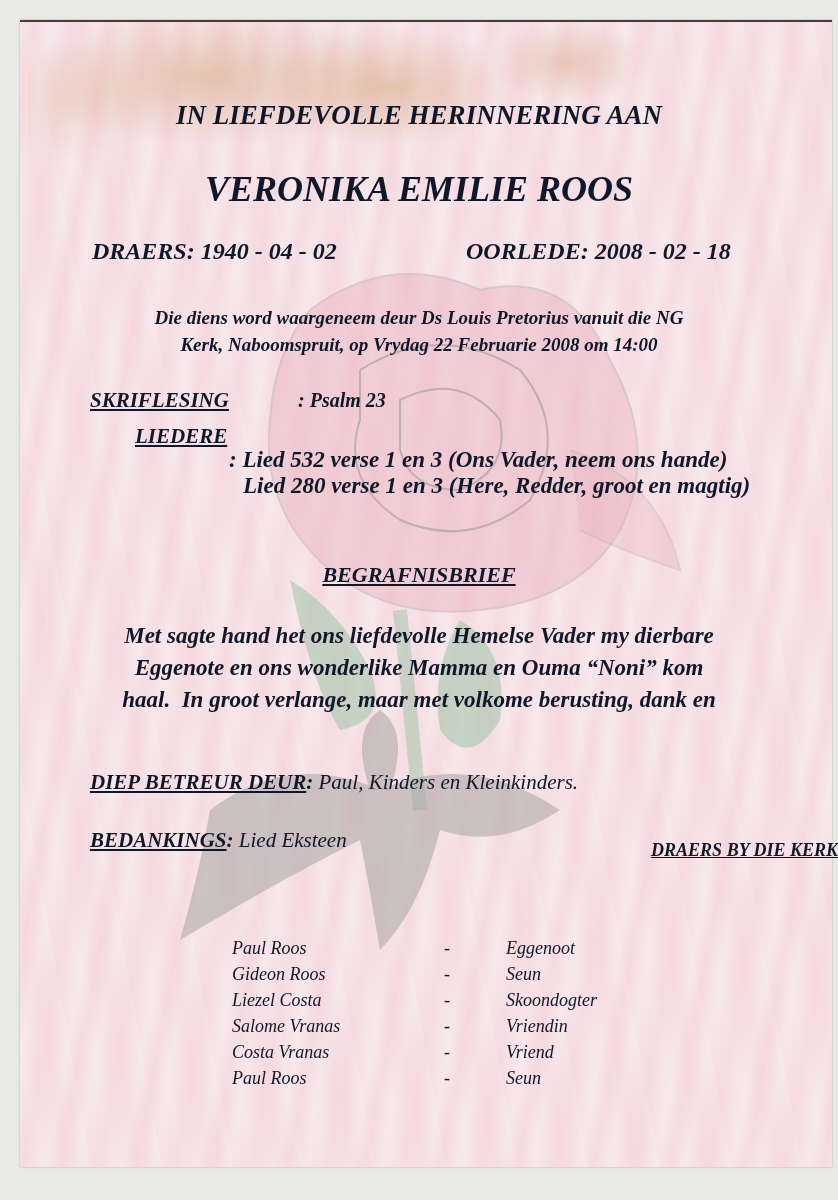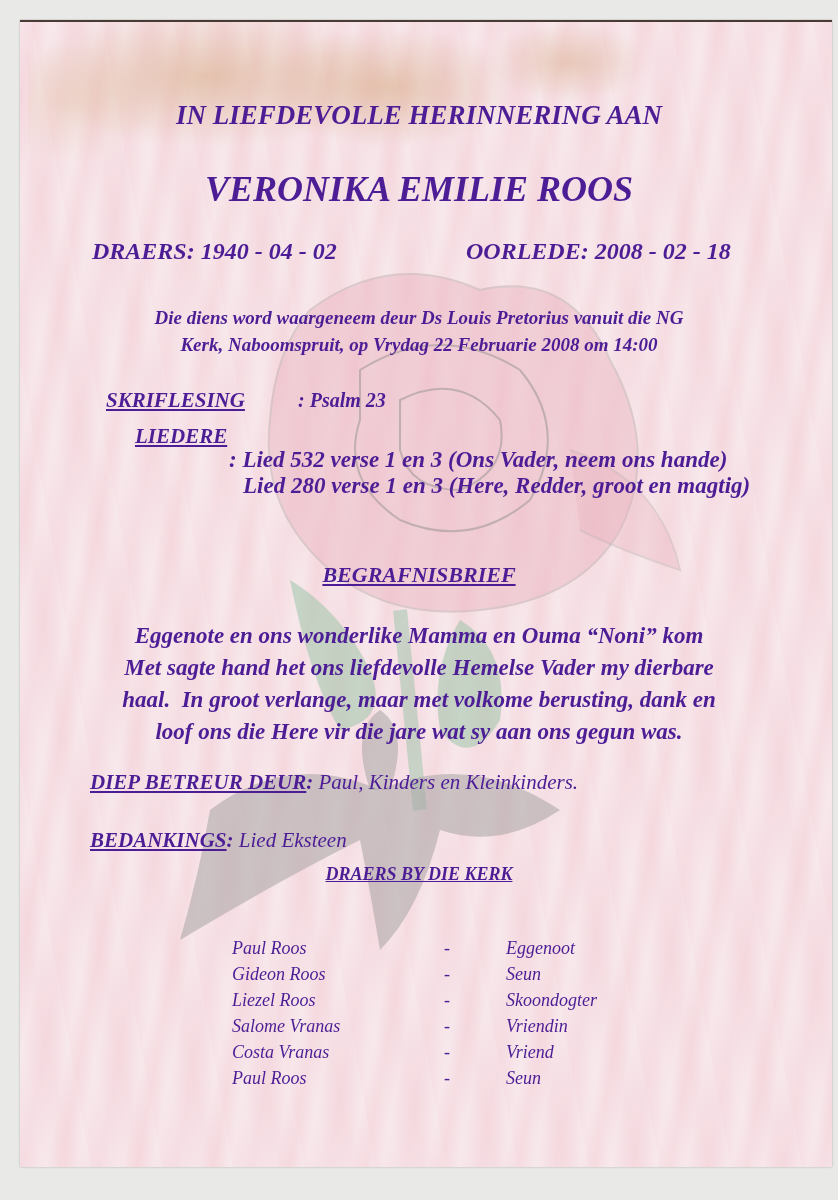--- a/index.html
+++ b/index.html
@@ -29,39 +29,39 @@
       radial-gradient(ellipse 130px 60px at 360px 65px, rgba(214,168,128,0.55), rgba(214,168,128,0) 100%),
       radial-gradient(ellipse 80px 40px at 540px 40px, rgba(214,168,128,0.45), rgba(214,168,128,0) 100%),
       radial-gradient(ellipse 90px 60px at 40px 80px, rgba(225,190,160,0.35), rgba(225,190,160,0) 100%);
   }
   .rose {
     position: absolute; left: 140px; top: 250px; width: 580px; height: 720px;
     pointer-events: none;
   }
   .doc {
     position: absolute; left: 0; top: 0; width: 838px; height: 1200px;
-    color: #4c1d95;
+    color: #0f172a;
   }
   .center { position: absolute; left: 0; width: 838px; text-align: center; }
   .bi { font-weight: bold; font-style: italic; }
   .it { font-style: italic; margin-top: 24px; }
   .u { text-decoration: underline; }
   .title1 { top: 100px; font-size: 27px; }
   .title2 { top: 168px; font-size: 36px; }
   .dates { position: absolute; top: 238px; font-size: 24px; }
   .gebore { left: 92px; }
   .oorlede { left: 466px; }
   .service { top: 304px; font-size: 19px; line-height: 27px; }
   .row { position: absolute; font-size: 20px; }
   .lbl { position: absolute; font-size: 21px; }
   .lied { position: absolute; font-size: 23px; line-height: 26px; }
   .letter { top: 620px; font-size: 23px; line-height: 32px; }
   .mourn { position: absolute; left: 90px; font-size: 21px; }
   .mourn .val { font-weight: normal; }
-  .drhead { top: 864px; font-size: 18px; }
+  .drhead { top: 840px; font-size: 18px; text-align: right; }
   .bearers { position: absolute; left: 232px; top: 935px; font-size: 18px; line-height: 26px; font-style: italic; }
   .bearers .brow { display: flex; }
   .bearers .n { width: 212px; }
   .bearers .d { width: 62px; }
 </style>
 </head>
 <body>
 
 <div class="paper">
   <div class="stain"></div>
@@ -93,34 +93,33 @@
   <div class="dates oorlede bi">
     <span>OORLEDE:</span>
     <span>2008 - 02 - 18</span>
   </div>
 
   <div class="center service bi">
     <div>Die diens word waargeneem deur Ds Louis Pretorius vanuit die NG</div>
     <div>Kerk, Naboomspruit, op Vrydag 22 Februarie 2008 om 14:00</div>
   </div>
 
-  <div class="lbl bi u" style="left:90px; top:388px;margin-left:16px;">SKRIFLESING</div>
+  <div class="lbl bi u" style="left:90px; top:388px;">SKRIFLESING</div>
   <div class="row bi" style="left:298px; top:389px;">: Psalm 23</div>
 
   <div class="lbl bi u" style="left:90px; top:424px;margin-left:45px;">LIEDERE</div>
   <div class="lied bi" style="left:229px; top:447px;">: Lied 532 verse 1 en 3 (Ons Vader, neem ons hande)</div>
   <div class="lied bi" style="left:243px; top:473px;">Lied 280 verse 1 en 3 (Here, Redder, groot en magtig)</div>
 
   <div class="center bi u" style="top:562px; font-size:22px;">BEGRAFNISBRIEF</div>
 
   <div class="center letter bi">
+    <div>Met sagte hand het ons liefdevolle Hemelse Vader my dierbare</div>
     <div>Eggenote en ons wonderlike Mamma en Ouma “Noni” kom</div>
-    <div>Met sagte hand het ons liefdevolle Hemelse Vader my dierbare</div>
     <div style="white-space:pre;">haal.  In groot verlange, maar met volkome berusting, dank en</div>
-    <div>loof ons die Here vir die jare wat sy aan ons gegun was.</div>
   </div>
 
   <div class="mourn" style="top:770px;">
     <span class="bi u">DIEP BETREUR DEUR</span><span class="bi">:</span><span class="it val"> Paul, Kinders en Kleinkinders.</span>
   </div>
 
   <div class="mourn" style="top:828px;">
     <span class="bi u">BEDANKINGS</span><span class="bi">:</span><span class="it val"> Lied Eksteen</span>
   </div>
 
@@ -131,21 +130,21 @@
       <span class="n">Paul Roos</span>
       <span class="d">-</span>
       <span>Eggenoot</span>
     </div>
     <div class="brow">
       <span class="n">Gideon Roos</span>
       <span class="d">-</span>
       <span>Seun</span>
     </div>
     <div class="brow">
-      <span class="n">Liezel Roos</span>
+      <span class="n">Liezel Costa</span>
       <span class="d">-</span>
       <span>Skoondogter</span>
     </div>
     <div class="brow">
       <span class="n">Salome Vranas</span>
       <span class="d">-</span>
       <span>Vriendin</span>
     </div>
     <div class="brow">
       <span class="n">Costa Vranas</span>

